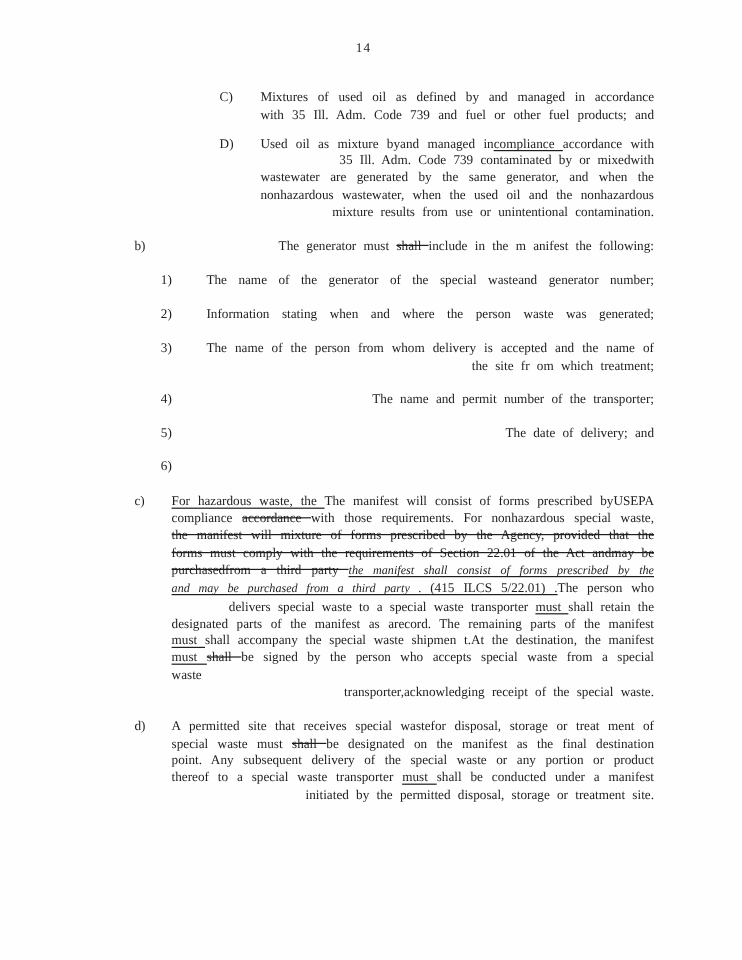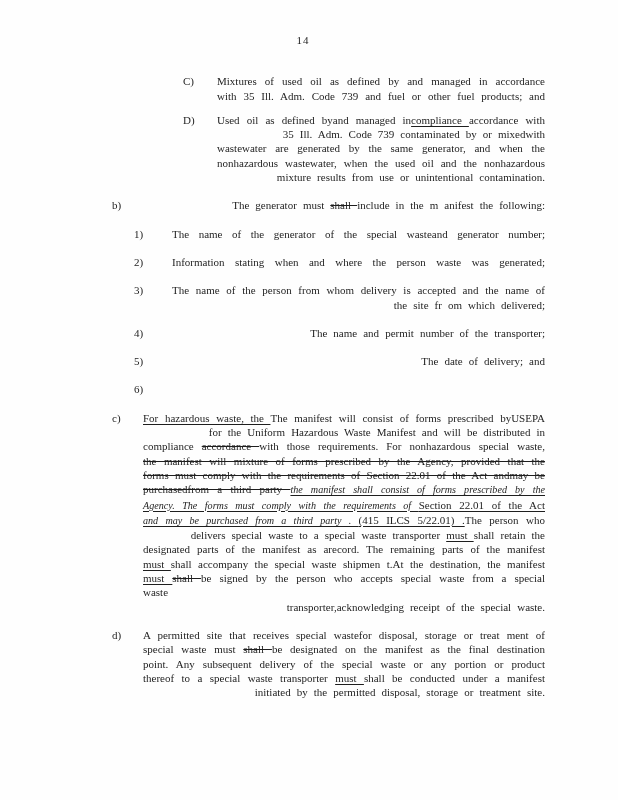--- a/index.html
+++ b/index.html
@@ -71,21 +71,21 @@
       <div class="block level-3">
         <div class="label">C)</div>
         <div class="text">
           <div class="line full"><span class="seg">Mixtures of used oil as defined by and managed in accordance</span></div>
           <div class="line full"><span class="seg">with 35 Ill. Adm. Code 739 and fuel or other fuel products; and</span></div>
         </div>
       </div>
       <div class="block level-3">
         <div class="label">D)</div>
         <div class="text">
-          <div class="line full"><span class="seg">Used oil as defined byand managed in</span><span class="seg u">compliance </span><span class="seg">accordance with</span></div>
+          <div class="line full"><span class="seg">Used oil as mixture byand managed in</span><span class="seg u">compliance </span><span class="seg">accordance with</span></div>
           <div class="line"><span class="seg">35 Ill. Adm. Code 739 contaminated by or mixedwith</span></div>
           <div class="line full"><span class="seg">wastewater are generated by the same generator, and when the</span></div>
           <div class="line full"><span class="seg">nonhazardous wastewater, when the used oil and the nonhazardous</span></div>
           <div class="line"><span class="seg">mixture results from use or unintentional contamination.</span></div>
         </div>
       </div>
       <div class="block level-1">
         <div class="label">b)</div>
         <div class="text">
           <div class="line"><span class="seg">The generator must </span><span class="seg x">shall </span><span class="seg">include in the m anifest the following:</span></div>
@@ -100,21 +100,21 @@
       <div class="block level-2">
         <div class="label">2)</div>
         <div class="text">
           <div class="line full"><span class="seg">Information stating when and where the person waste was generated;</span></div>
         </div>
       </div>
       <div class="block level-2">
         <div class="label">3)</div>
         <div class="text">
           <div class="line full"><span class="seg">The name of the person from whom delivery is accepted and the name of</span></div>
-          <div class="line"><span class="seg">the site fr om which delivered;</span></div>
+          <div class="line"><span class="seg">the site fr om which treatment;</span></div>
         </div>
       </div>
       <div class="block level-2">
         <div class="label">4)</div>
         <div class="text">
           <div class="line"><span class="seg">The name and permit number of the transporter;</span></div>
         </div>
       </div>
       <div class="block level-2">
         <div class="label">5)</div>
@@ -122,26 +122,24 @@
           <div class="line"><span class="seg">The date of delivery; and</span></div>
         </div>
       </div>
       <div class="block level-2">
         <div class="label">6)</div>
       </div>
       <div class="block level-1">
         <div class="label">c)</div>
         <div class="text">
           <div class="line full"><span class="seg u">For hazardous waste, the </span><span class="seg">The manifest will consist of forms prescribed byUSEPA</span></div>
-          <div class="line"><span class="seg">for the Uniform Hazardous Waste Manifest and will be distributed in</span></div>
           <div class="line full"><span class="seg">compliance </span><span class="seg x">accordance </span><span class="seg">with those requirements. For nonhazardous special waste,</span></div>
           <div class="line full"><span class="seg x">the manifest will mixture of forms prescribed by the Agency, provided that the</span></div>
           <div class="line full"><span class="seg x">forms must comply with the requirements of Section 22.01 of the Act andmay be</span></div>
           <div class="line full"><span class="seg x">purchasedfrom a third party </span><span class="seg iu">the manifest shall consist of forms prescribed by the</span></div>
-          <div class="line full"><span class="seg iu">Agency. The forms must comply with the requirements of </span><span class="seg u">Section 22.01 of the Act</span></div>
           <div class="line full"><span class="seg iu">and may be purchased from a third party . </span><span class="seg u">(415 ILCS 5/22.01) .</span><span class="seg">The person who</span></div>
           <div class="line"><span class="seg">delivers special waste to a special waste transporter </span><span class="seg u">must </span><span class="seg">shall retain the</span></div>
           <div class="line full"><span class="seg">designated parts of the manifest as arecord. The remaining parts of the manifest</span></div>
           <div class="line full"><span class="seg u">must </span><span class="seg">shall accompany the special waste shipmen t.At the destination, the manifest</span></div>
           <div class="line full"><span class="seg u">must </span><span class="seg x">shall </span><span class="seg">be signed by the person who accepts special waste from a special waste</span></div>
           <div class="line"><span class="seg">transporter,acknowledging receipt of the special waste.</span></div>
         </div>
       </div>
       <div class="block level-1">
         <div class="label">d)</div>

